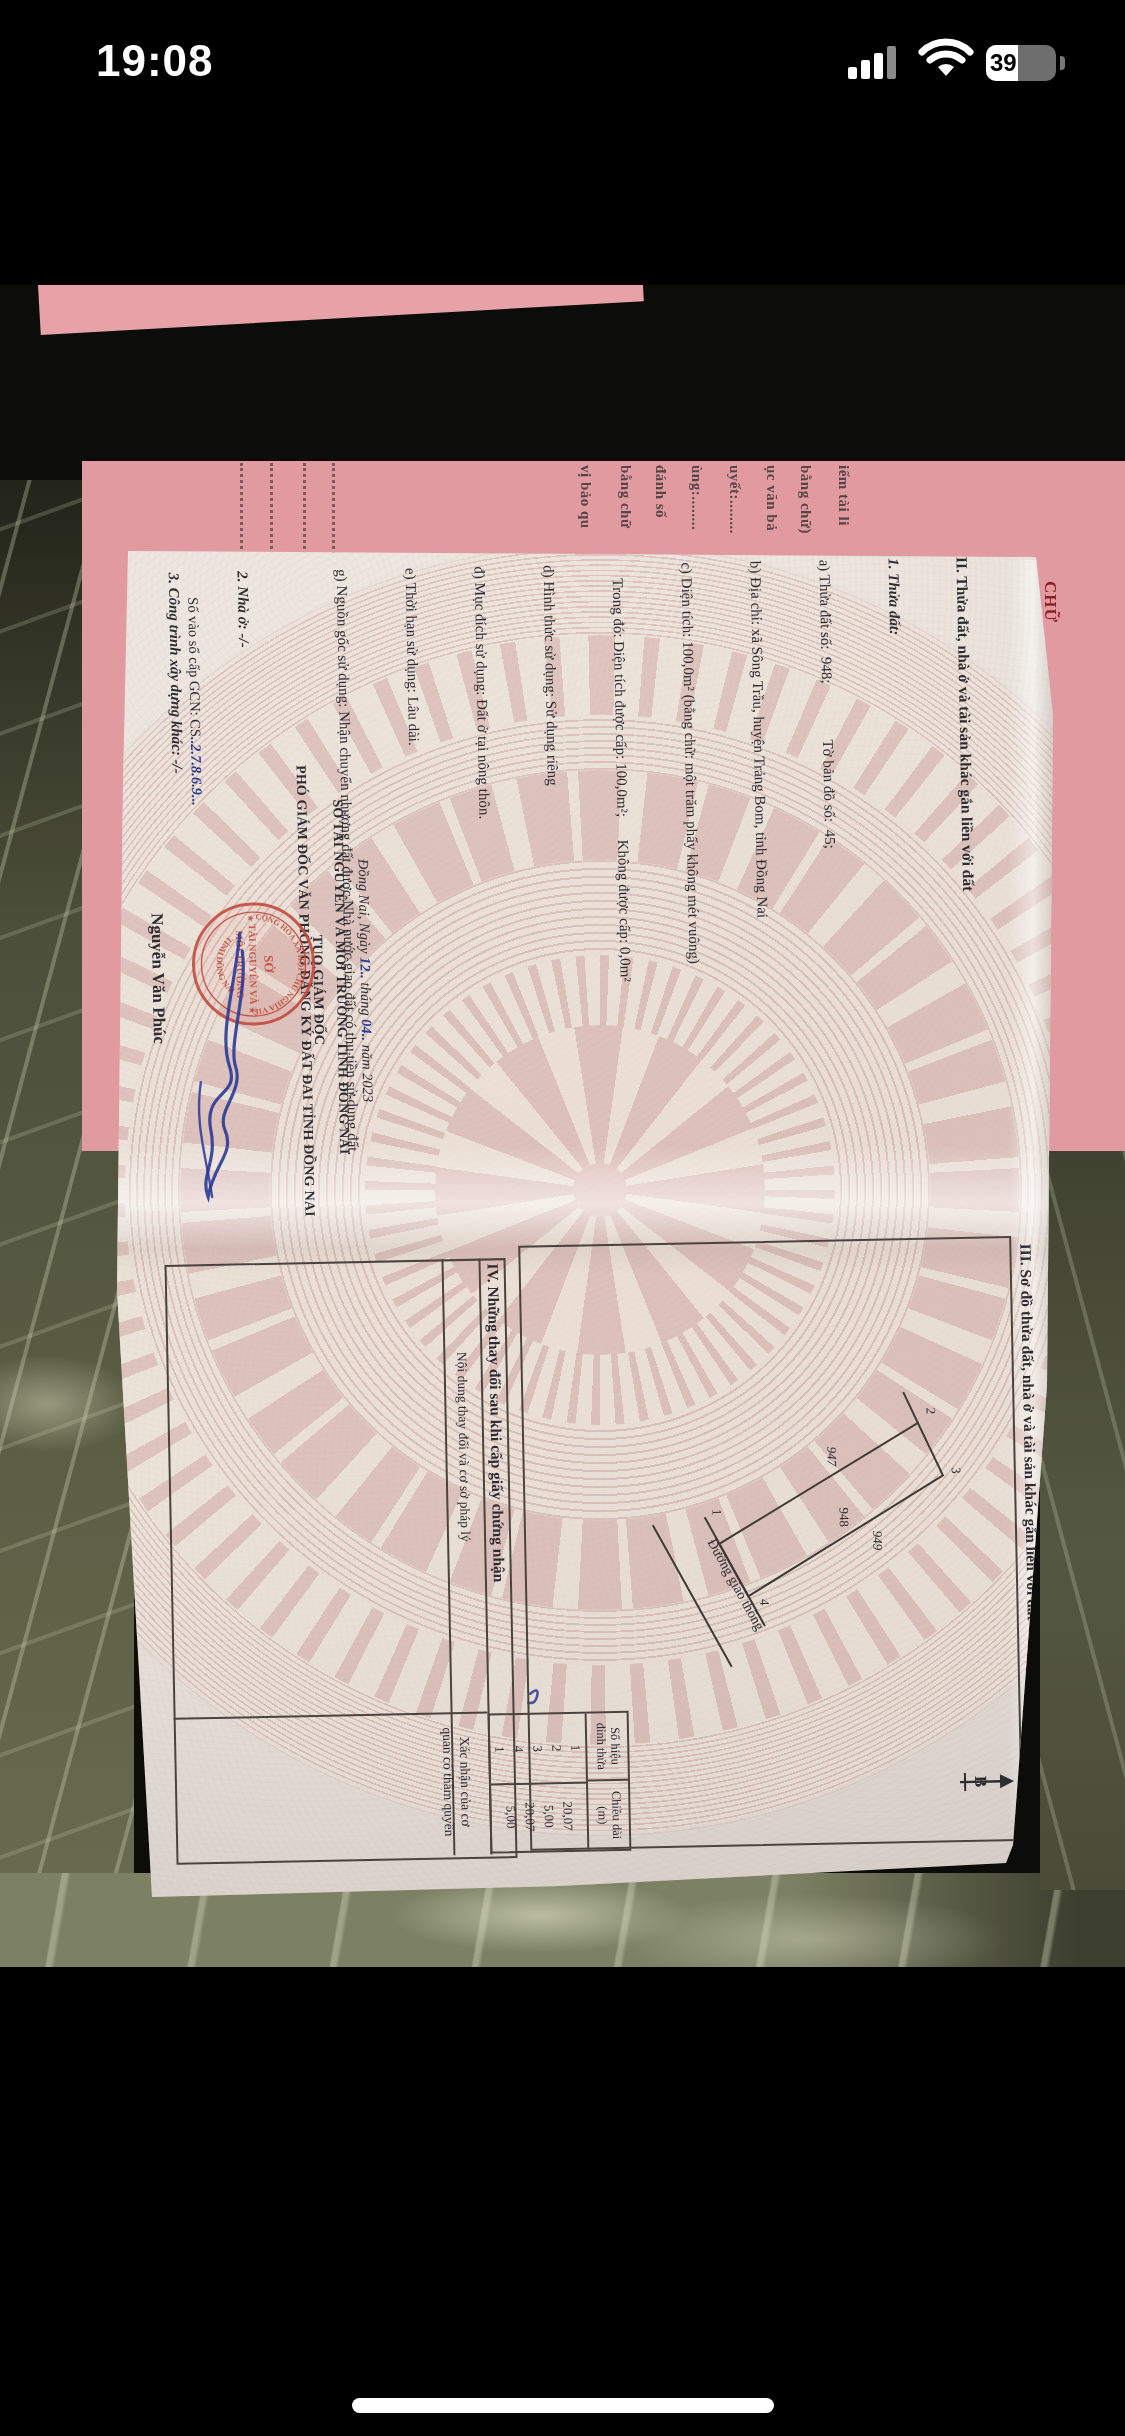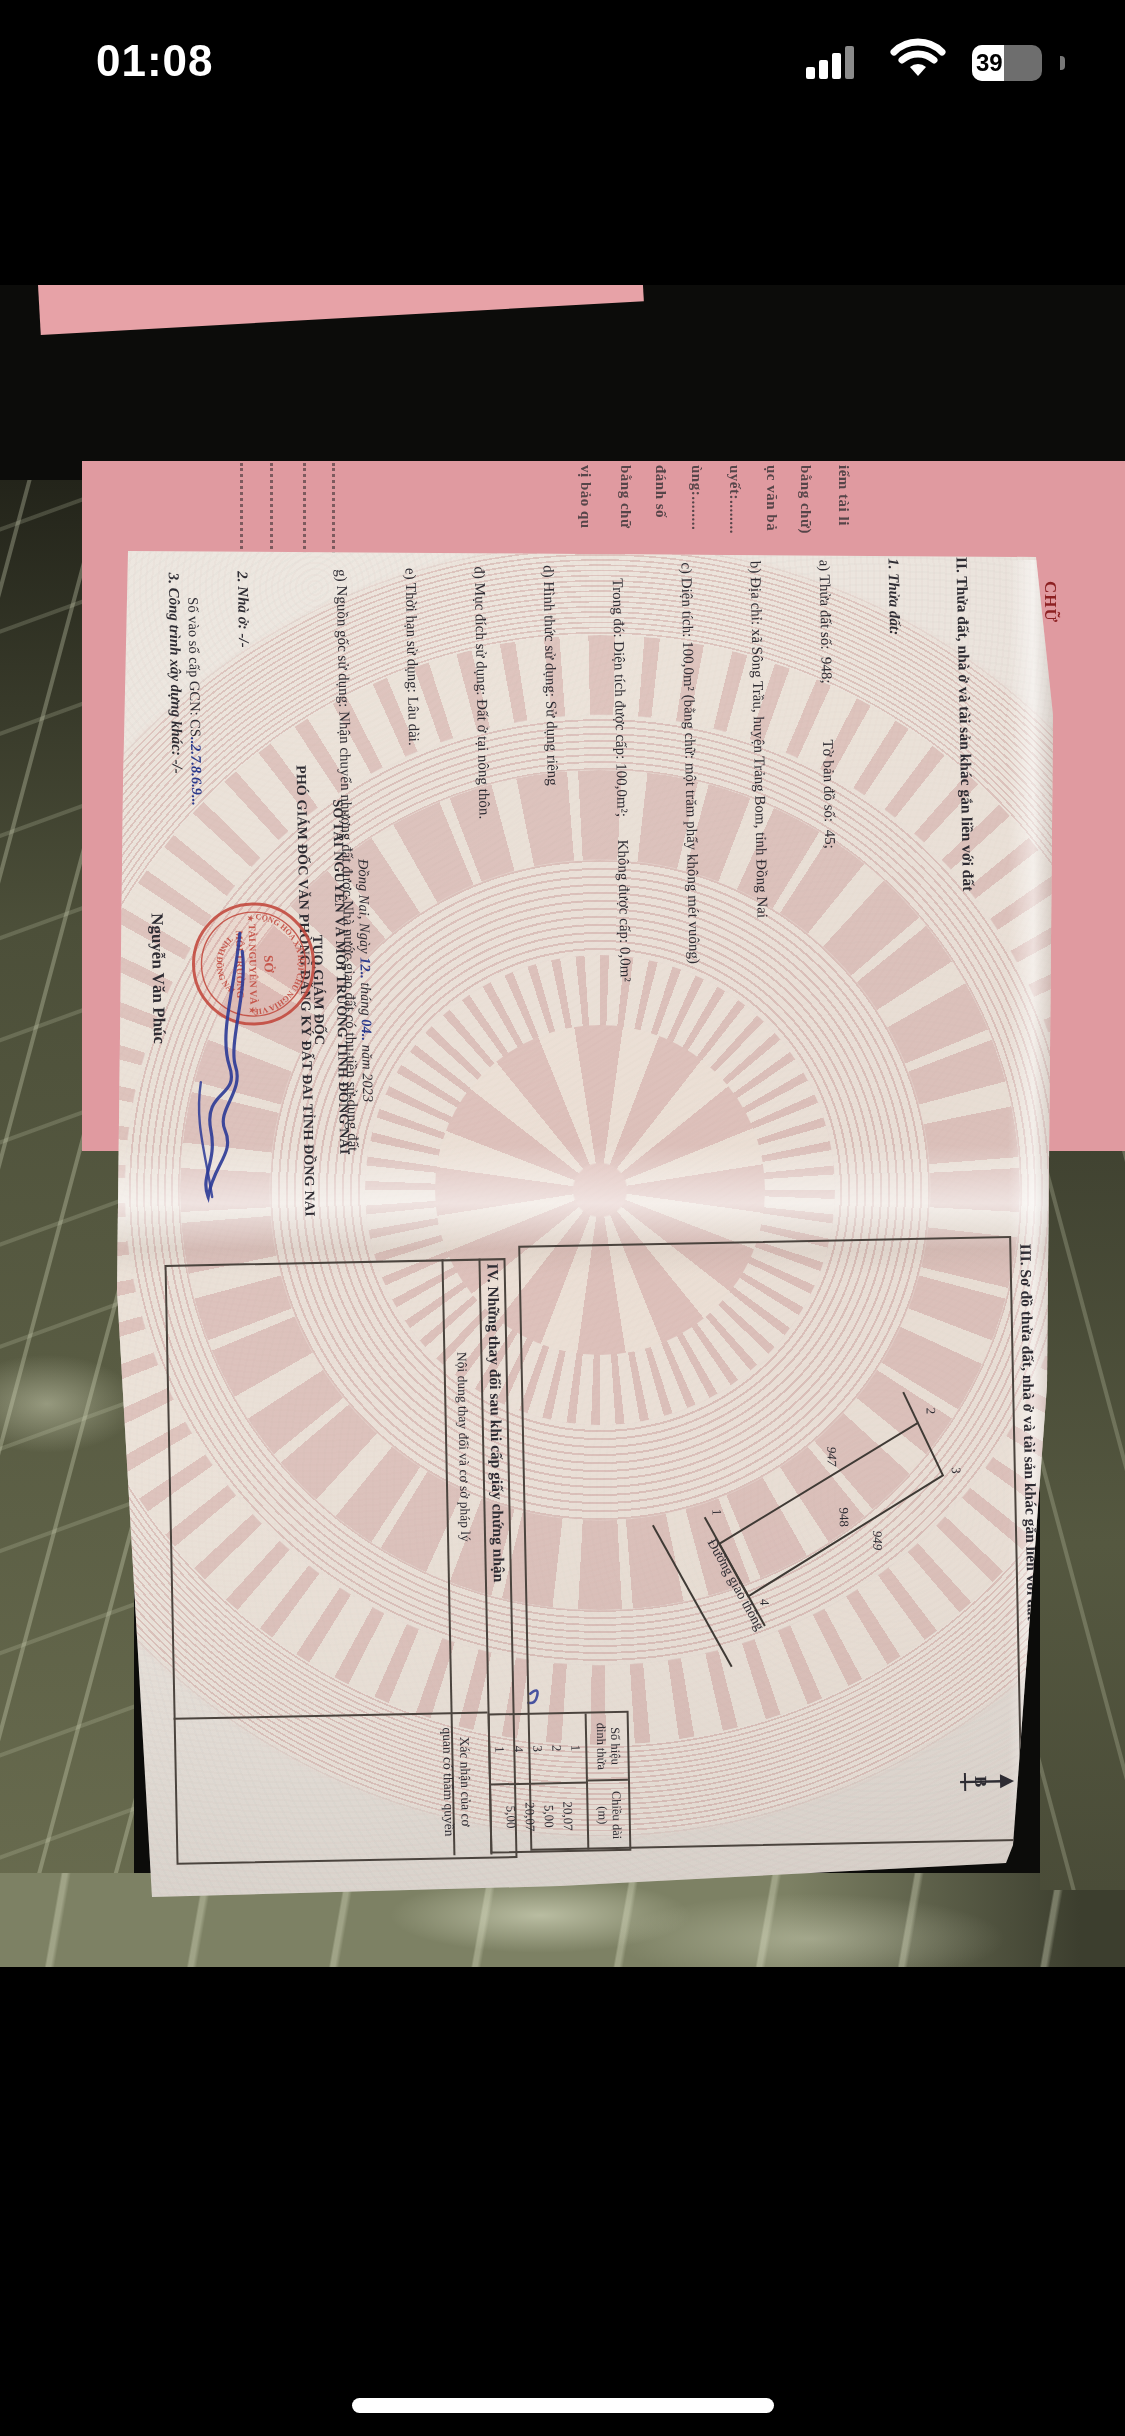--- a/index.html
+++ b/index.html
@@ -2,21 +2,21 @@
 <html><head>
 <meta charset="utf-8">
 <style>
   html,body{margin:0;padding:0;background:#000;}
   .screen{position:relative;width:1125px;height:2436px;background:#000;overflow:hidden;
           font-family:"Liberation Serif","DejaVu Serif",serif;}
   
   .statusbar{position:absolute;left:0;top:0;width:1125px;height:130px;color:#fff;
              font-family:"Liberation Sans","DejaVu Sans",sans-serif;}
   .sb-time{position:absolute;left:96px;top:36px;font-size:44px;font-weight:600;letter-spacing:1px;}
-  .sb-icons{position:absolute;right:60px;top:44px;display:flex;align-items:center;gap:28px;}
+  .sb-icons{position:absolute;right:60px;top:44px;display:flex;align-items:center;gap:14px;}
   .batt{position:relative;width:70px;height:36px;border-radius:10px;background:#6e6e6e;overflow:hidden;}
   .batt .fill{position:absolute;left:0;top:0;bottom:0;width:45%;background:#fff;}
   .batt .pct{position:absolute;left:4px;top:4px;font-size:24px;font-weight:700;color:#000;z-index:2;}
   .batt-nub{width:5px;height:14px;background:#777;border-radius:0 4px 4px 0;margin-left:-10px;}
   
   .photo{position:absolute;left:0;top:285px;width:1125px;height:1682px;overflow:hidden;background:#0c0c0a;}
   .marble{position:absolute;}
   .m-left{left:0;top:195px;width:134px;height:1490px;
     background:
       repeating-linear-gradient(105deg, rgba(222,226,196,0) 0 26px, rgba(222,226,196,.30) 27px 30px, rgba(222,226,196,0) 31px 74px),
@@ -86,21 +86,21 @@
   .home{position:absolute;left:352px;top:2398px;width:422px;height:15px;border-radius:9px;background:#fff;}
   svg{position:absolute;left:0;top:0;overflow:visible;}
   svg text{font-family:"Liberation Serif","DejaVu Serif",serif;}
 </style>
 </head>
 <body>
 
 <div class="screen">
 
   <div class="statusbar">
-    <div class="sb-time">01:08</div>
+    <div class="sb-time">19:08</div>
     <div class="sb-icons">
       <svg width="58" height="36" style="position:static">
         <rect x="0" y="22" width="9" height="12" rx="2" fill="#fff"></rect>
         <rect x="13" y="15" width="9" height="19" rx="2" fill="#fff"></rect>
         <rect x="26" y="8" width="9" height="26" rx="2" fill="#fff"></rect>
         <rect x="39" y="1" width="9" height="33" rx="2" fill="#8a8a8a"></rect>
       </svg>
       <svg width="52" height="38" style="position:static">
         <path d="M26 32 L18 23 A12 12 0 0 1 34 23 Z" fill="#fff"></path>
         <path d="M10 16 A24 24 0 0 1 42 16" stroke="#fff" stroke-width="7" fill="none" stroke-linecap="round"></path>

